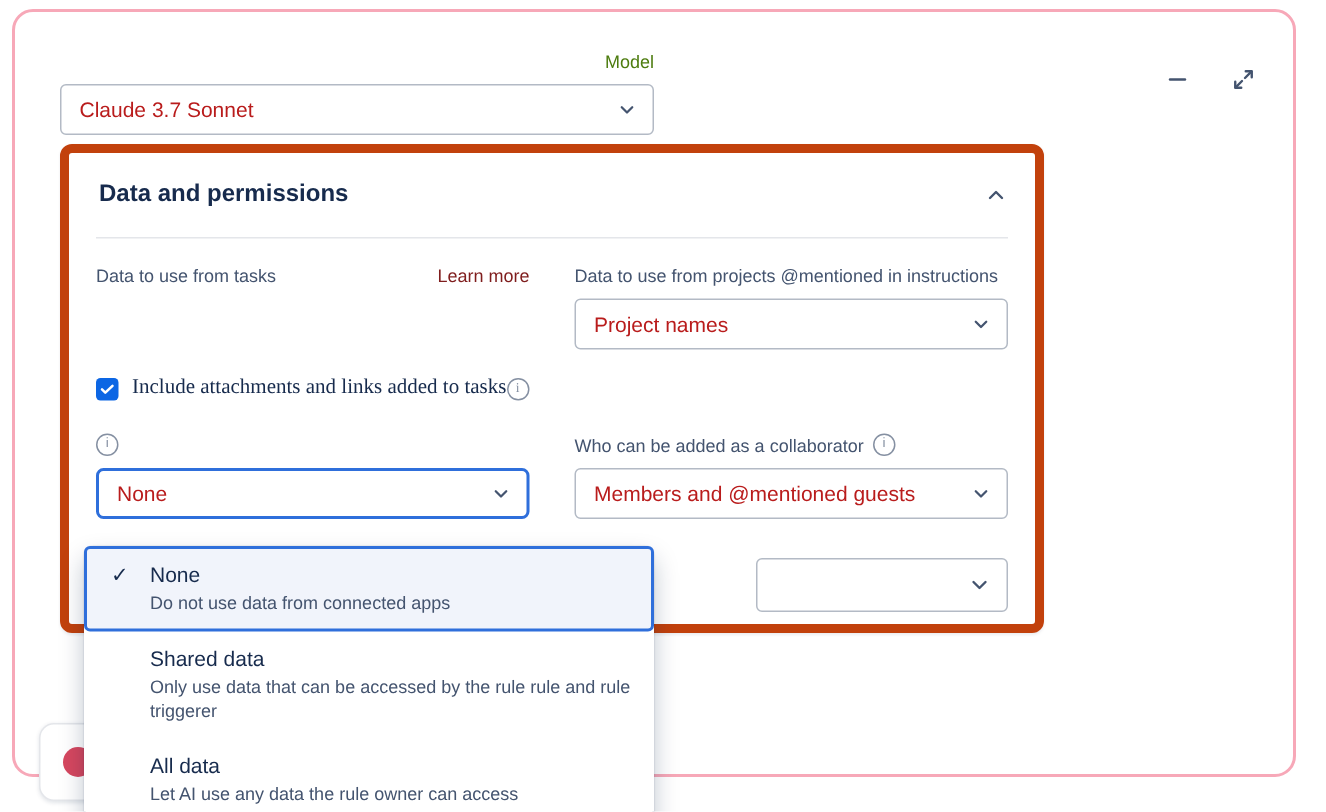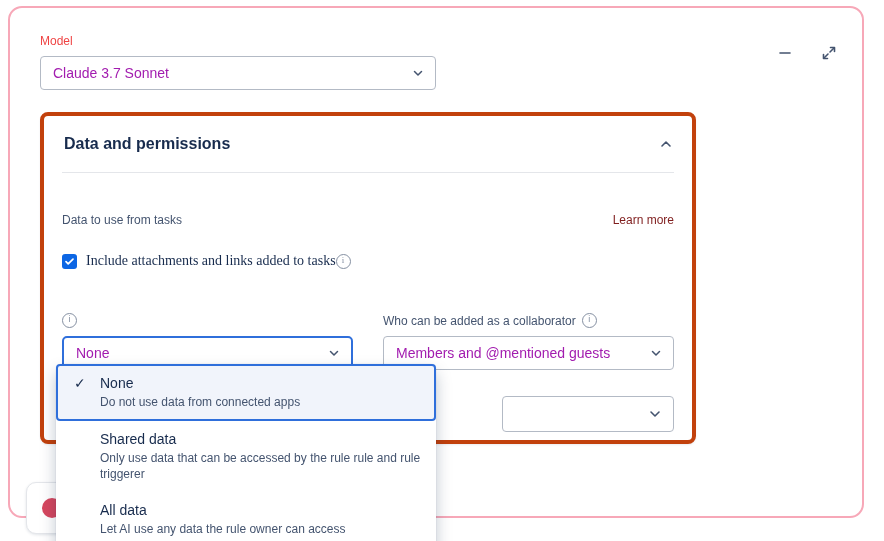--- a/index.html
+++ b/index.html
@@ -50,58 +50,59 @@
 
   
   .model-section {
     position: absolute;
     left: 30px;
     top: 26px;
     width: 396px;
   }
   .field-label {
     font-size: 12px;
-    color: #ef4444;
+    color: #4d7c0f;
     margin-bottom: 8px;
+    text-align: right;
   }
   .select-box {
     height: 34px;
     border: 1px solid #b3bac5;
     border-radius: 4px;
     background: #ffffff;
     display: flex;
     align-items: center;
     padding: 0 12px;
     box-sizing: border-box;
     font-size: 14px;
-    color: #a21caf;
+    color: #b91c1c;
     position: relative;
     cursor: pointer;
   }
   .select-box .chev {
     position: absolute;
     right: 10px;
     top: 50%;
     transform: translateY(-50%);
     color: #44546f;
     display: flex;
   }
   .select-box.focused {
     border: 2px solid #2f6fdb;
     border-radius: 5px;
   }
 
   
   .card {
     position: absolute;
     left: 30px;
-    top: 104px;
+    top: 88px;
     width: 656px;
     background: #ffffff;
-    border: 4px solid #c2410c;
+    border: 6px solid #c2410c;
     border-radius: 8px;
     box-sizing: border-box;
     box-shadow: 0 1px 2px rgba(9,30,66,0.08);
   }
   .card-header {
     height: 56px;
     display: flex;
     align-items: center;
     padding: 0 20px;
     position: relative;
@@ -137,21 +138,20 @@
   }
   .col {
     flex: 1;
     min-width: 0;
   }
   .label-row {
     display: flex;
     align-items: center;
     justify-content: space-between;
     margin-bottom: 8px;
-    margin-top: 22px;
   }
   .label-left {
     display: flex;
     align-items: center;
     gap: 6px;
     font-size: 12px;
     color: #44546f;
   }
   .link {
     font-size: 12px;
@@ -347,20 +347,33 @@
     <div class="card-body">
 
       <div class="grid-2">
         <div class="col">
           <div class="label-row">
             <span class="label-left">Data to use from tasks</span>
             <span class="link">Learn more</span>
           </div>
         </div>
 
+        <div class="col">
+          <div class="label-row">
+            <span class="label-left">Data to use from projects @mentioned in instructions</span>
+          </div>
+          <div class="select-box">
+            <span>Project names</span>
+            <span class="chev">
+              <svg width="14" height="14" viewBox="0 0 14 14" aria-hidden="true">
+                <path d="M3.5 5.5L7 9l3.5-3.5" fill="none" stroke="#44546f" stroke-width="1.5" stroke-linecap="round" stroke-linejoin="round"></path>
+              </svg>
+            </span>
+          </div>
+        </div>
       </div>
 
       <div class="checkbox-row">
         <span class="checkbox">
           <svg width="11" height="11" viewBox="0 0 11 11" aria-hidden="true">
             <path d="M2 5.6l2.2 2.2L9 3.2" fill="none" stroke="#ffffff" stroke-width="1.7" stroke-linecap="round" stroke-linejoin="round"></path>
           </svg>
         </span>
         <span class="checkbox-label">
           <span>Include attachments and links added to tasks</span>

